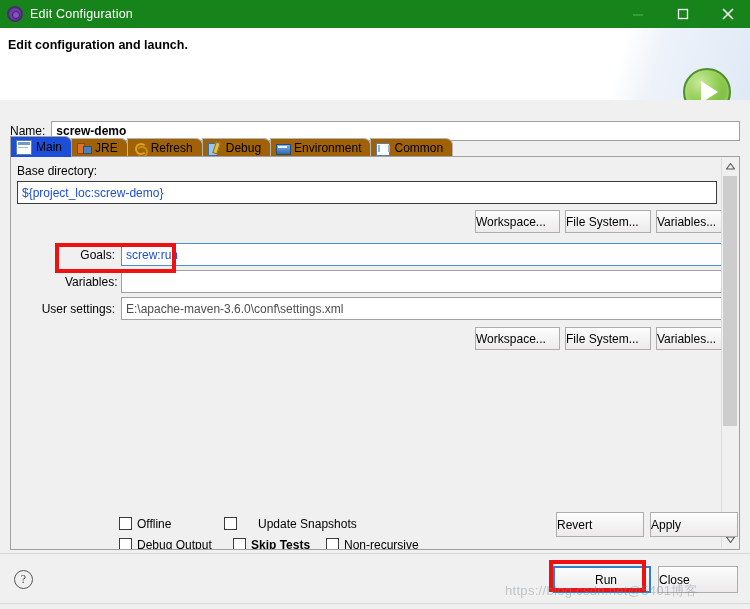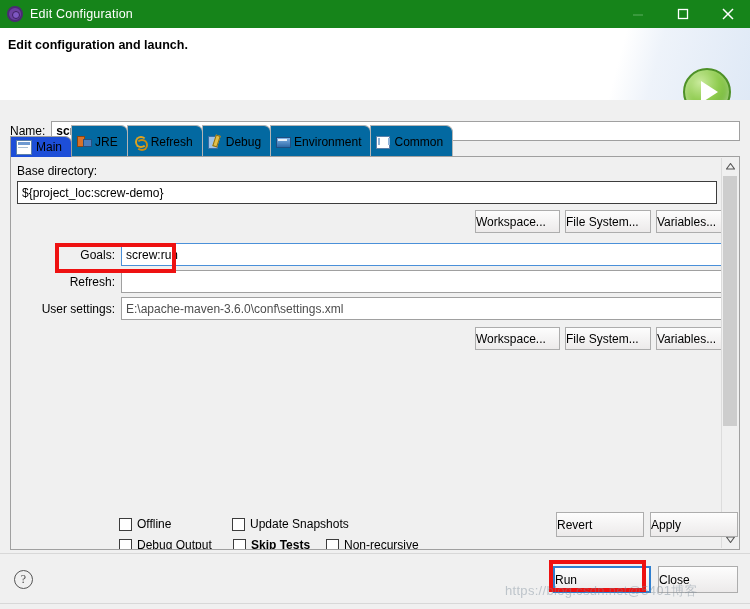--- a/index.html
+++ b/index.html
@@ -129,27 +129,27 @@
 
   
   .tabs {
     position: absolute;
     left: 10px; top: 36px;
     height: 21px;
     display: flex;
     align-items: flex-end;
   }
   .tab {
-    height: 32px;
+    height: 19px;
     display: flex; align-items: center;
     padding: 0 9px 0 5px;
     border: 1px solid #b4b4b4;
     border-bottom: none;
     border-radius: 0 7px 0 0;
-    background: #0369a1;
+    background: #a16207;
     margin-right: -1px;
     font-size: 12px;
     box-sizing: border-box;
     color: #000;
   }
   .tab.active {
     background: #1d4ed8;
     height: 21px;
     border-color: #a0a0a0;
     position: relative;
@@ -191,40 +191,40 @@
 
   .lbl { font-size: 12px; color: #000; }
 
   .field {
     background: #ffffff;
     border: 1px solid #a0a0a0;
     box-sizing: border-box;
     font-family: "Liberation Sans", sans-serif;
     font-size: 12px;
     padding: 0 4px;
-    color: #000000;
+    color: #1d4ed8;
     outline: none;
   }
   .field.dark { border-color: #3c3c3c; }
   .field.focus { border: 1px solid #4a90d9; }
   .field.placeholderish { color: #4d4d4d; }
 
   .btn {
     background: linear-gradient(180deg,#fdfdfd,#eceaea);
     border: 1px solid #adadad;
     box-sizing: border-box;
     font-family: "Liberation Sans", sans-serif;
     font-size: 12px;
     color: #000;
     text-align: left;
     cursor: default;
     padding: 0;
   }
 
-  .cbrow { position: absolute; display: flex; align-items: flex-end; }
+  .cbrow { position: absolute; display: flex; align-items: flex-start; }
   .cb {
     width: 13px; height: 13px;
     background: #ffffff;
     border: 1px solid #3c3c3c;
     box-sizing: border-box;
     margin-right: 5px;
     flex: 0 0 13px;
   }
   .cblabel { font-size: 12px; }
 
@@ -256,20 +256,21 @@
     width: 19px; height: 19px;
     border: 1.5px solid #555;
     border-radius: 50%;
     box-sizing: border-box;
     display: flex; align-items: center; justify-content: center;
     font-size: 12px; color: #444;
     font-family: "Liberation Serif", serif;
   }
   .btn.default-btn {
     border: 2px solid #2f7fd0;
+    padding-left: 40px;
   }
 
   
   .redbox {
     position: absolute;
     border: 4px solid #ee1111;
     box-sizing: border-box;
     pointer-events: none;
     z-index: 20;
   }
@@ -361,35 +362,35 @@
 
       <div class="lbl" style="position:absolute;left:6px;top:7px;">Base directory:</div>
       <input class="field dark" type="text" style="position: absolute; left: 6px; top: 24px; width: 700px; height: 23px;" value="${project_loc:screw-demo}">
       <button class="btn" style="position:absolute;left:464px;top:53px;width:85px;height:23px;">Workspace...</button>
       <button class="btn" style="position:absolute;left:554px;top:53px;width:86px;height:23px;">File System...</button>
       <button class="btn" style="position:absolute;left:645px;top:53px;width:76px;height:23px;">Variables...</button>
 
       <div class="lbl" style="position:absolute;left:64px;top:91px;width:40px;text-align:right;">Goals:</div>
       <input class="field focus" type="text" style="position: absolute; left: 110px; top: 86px; width: 611px; height: 23px;" value="screw:run">
 
-      <div class="lbl" style="position:absolute;left:54px;top:118px;width:50px;text-align:right;">Refresh:</div>
+      <div class="lbl" style="position:absolute;left:54px;top:118px;width:50px;text-align:right;">Variables:</div>
       <input class="field" type="text" style="position: absolute; left: 110px; top: 113px; width: 611px; height: 23px;" value="">
 
       <div class="lbl" style="position:absolute;left:14px;top:145px;width:90px;text-align:right;">User settings:</div>
       <input class="field placeholderish" type="text" style="position: absolute; left: 110px; top: 140px; width: 611px; height: 23px;" value="E:\apache-maven-3.6.0\conf\settings.xml">
 
       <button class="btn" style="position:absolute;left:464px;top:170px;width:85px;height:23px;">Workspace...</button>
       <button class="btn" style="position:absolute;left:554px;top:170px;width:86px;height:23px;">File System...</button>
       <button class="btn" style="position:absolute;left:645px;top:170px;width:76px;height:23px;">Variables...</button>
 
       <div class="cbrow" style="left:108px;top:360px;">
         <span class="cb"></span>
         <span class="cblabel">Offline</span>
       </div>
-      <div class="cbrow" style="left:221px;top:360px;">
+      <div class="cbrow" style="left:213px;top:360px;gap:16px;">
         <span class="cb"></span>
         <span class="cblabel">Update Snapshots</span>
       </div>
       <div class="cbrow" style="left:108px;top:381px;">
         <span class="cb"></span>
         <span class="cblabel">Debug Output</span>
       </div>
       <div class="cbrow" style="left:222px;top:381px;font-weight:bold;">
         <span class="cb"></span>
         <span class="cblabel">Skip Tests</span>

